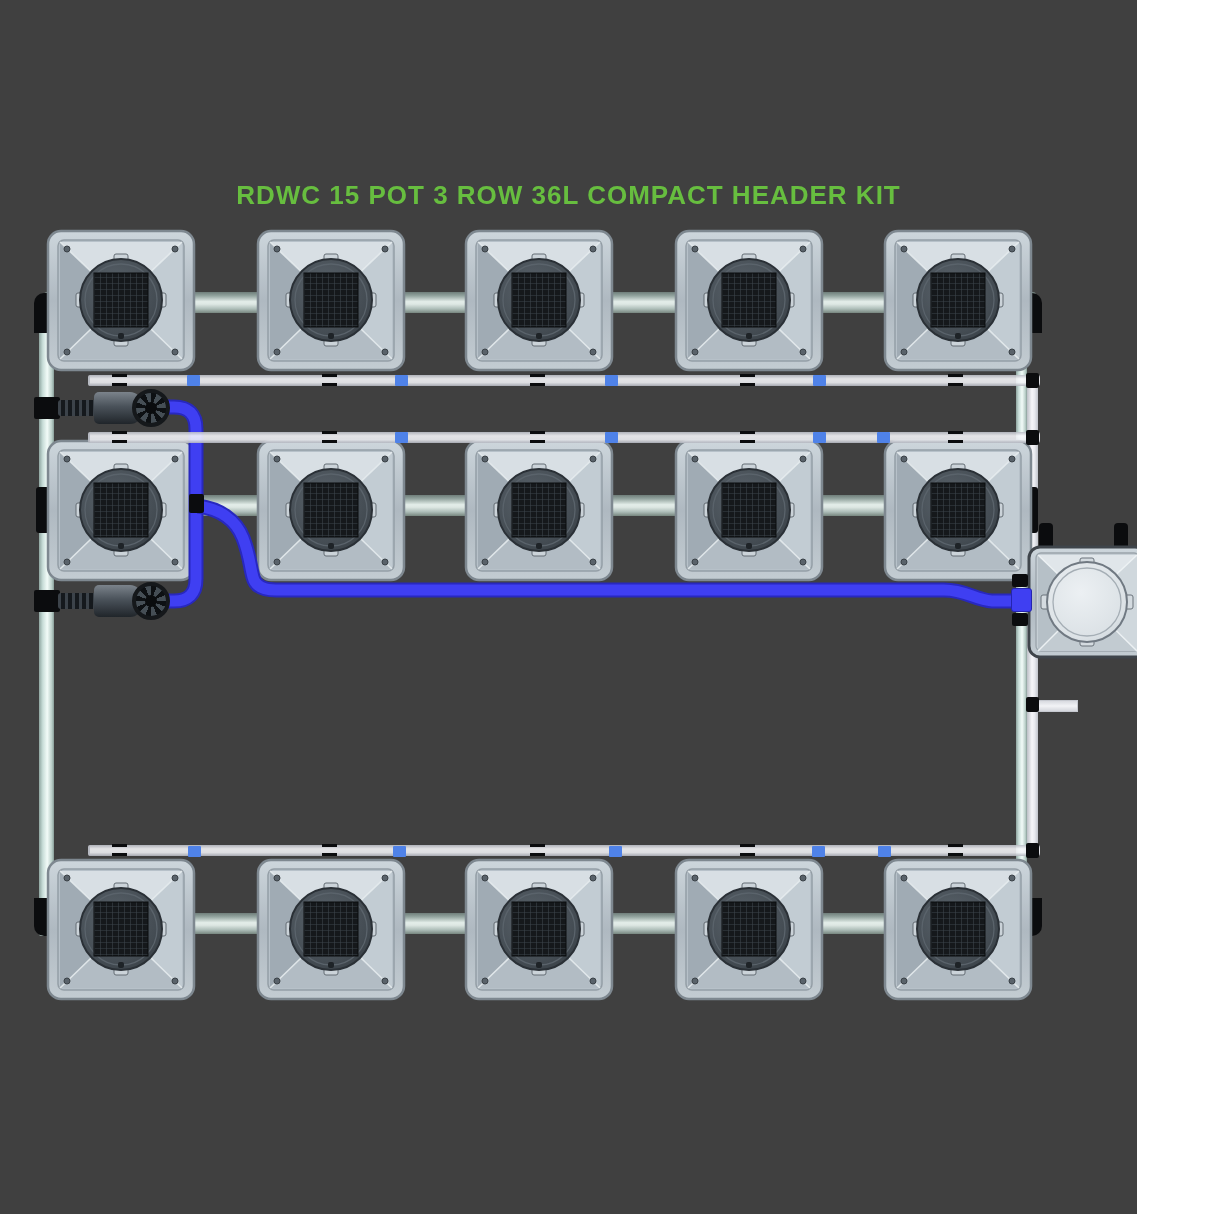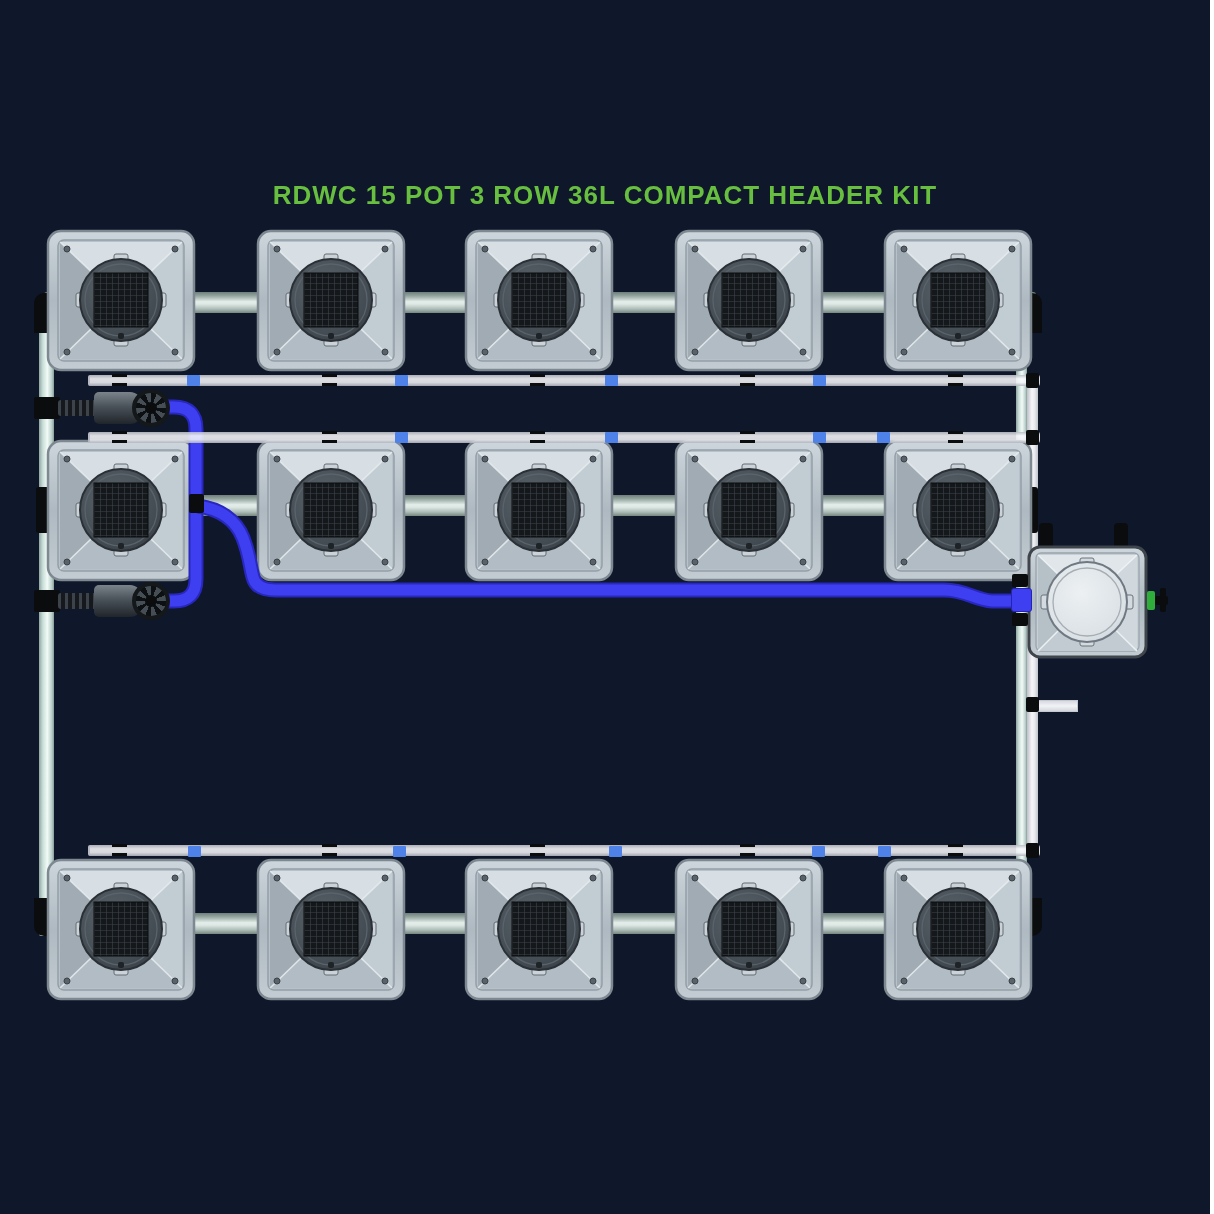--- a/index.html
+++ b/index.html
@@ -1,17 +1,17 @@
 <!DOCTYPE html>
 <html style="--title-green: #67BE3F; --tube-blue: #3F3FF2; --tube-edge: #2828BE; --union-blue: #4F82E8; --reservoir-green: #2FAE3C;"><head>
 <meta charset="utf-8">
 <style>
   html,body{margin:0;padding:0;background:#ffffff;}
-  #canvas{position:relative;width:1210px;height:1214px;background:#0f172a;overflow:hidden;
-          font-family:"Liberation Sans", sans-serif;}
+  #canvas{position:relative;width:1114px;height:1214px;background:#404040;overflow:hidden;
+          font-family:"Liberation Sans", sans-serif;padding-left:23px;}
 
   
   .title{position:absolute;left:0;top:180px;width:100%;text-align:center;
          font-size:26px;font-weight:bold;letter-spacing:1px;
          color:var(--title-green,#67BE3F);z-index:20;}
 
   
   .grayrow{position:absolute;height:21px;width:992px;left:44px;z-index:1;border-radius:3px;
     background:linear-gradient(180deg,#6F7E7A 0%,#93A49F 18%,#E3EDE9 46%,#DDE7E3 58%,#AEBEB9 80%,#77867F 100%);}
   .vteal{position:absolute;width:15px;z-index:2;border-radius:2px;

